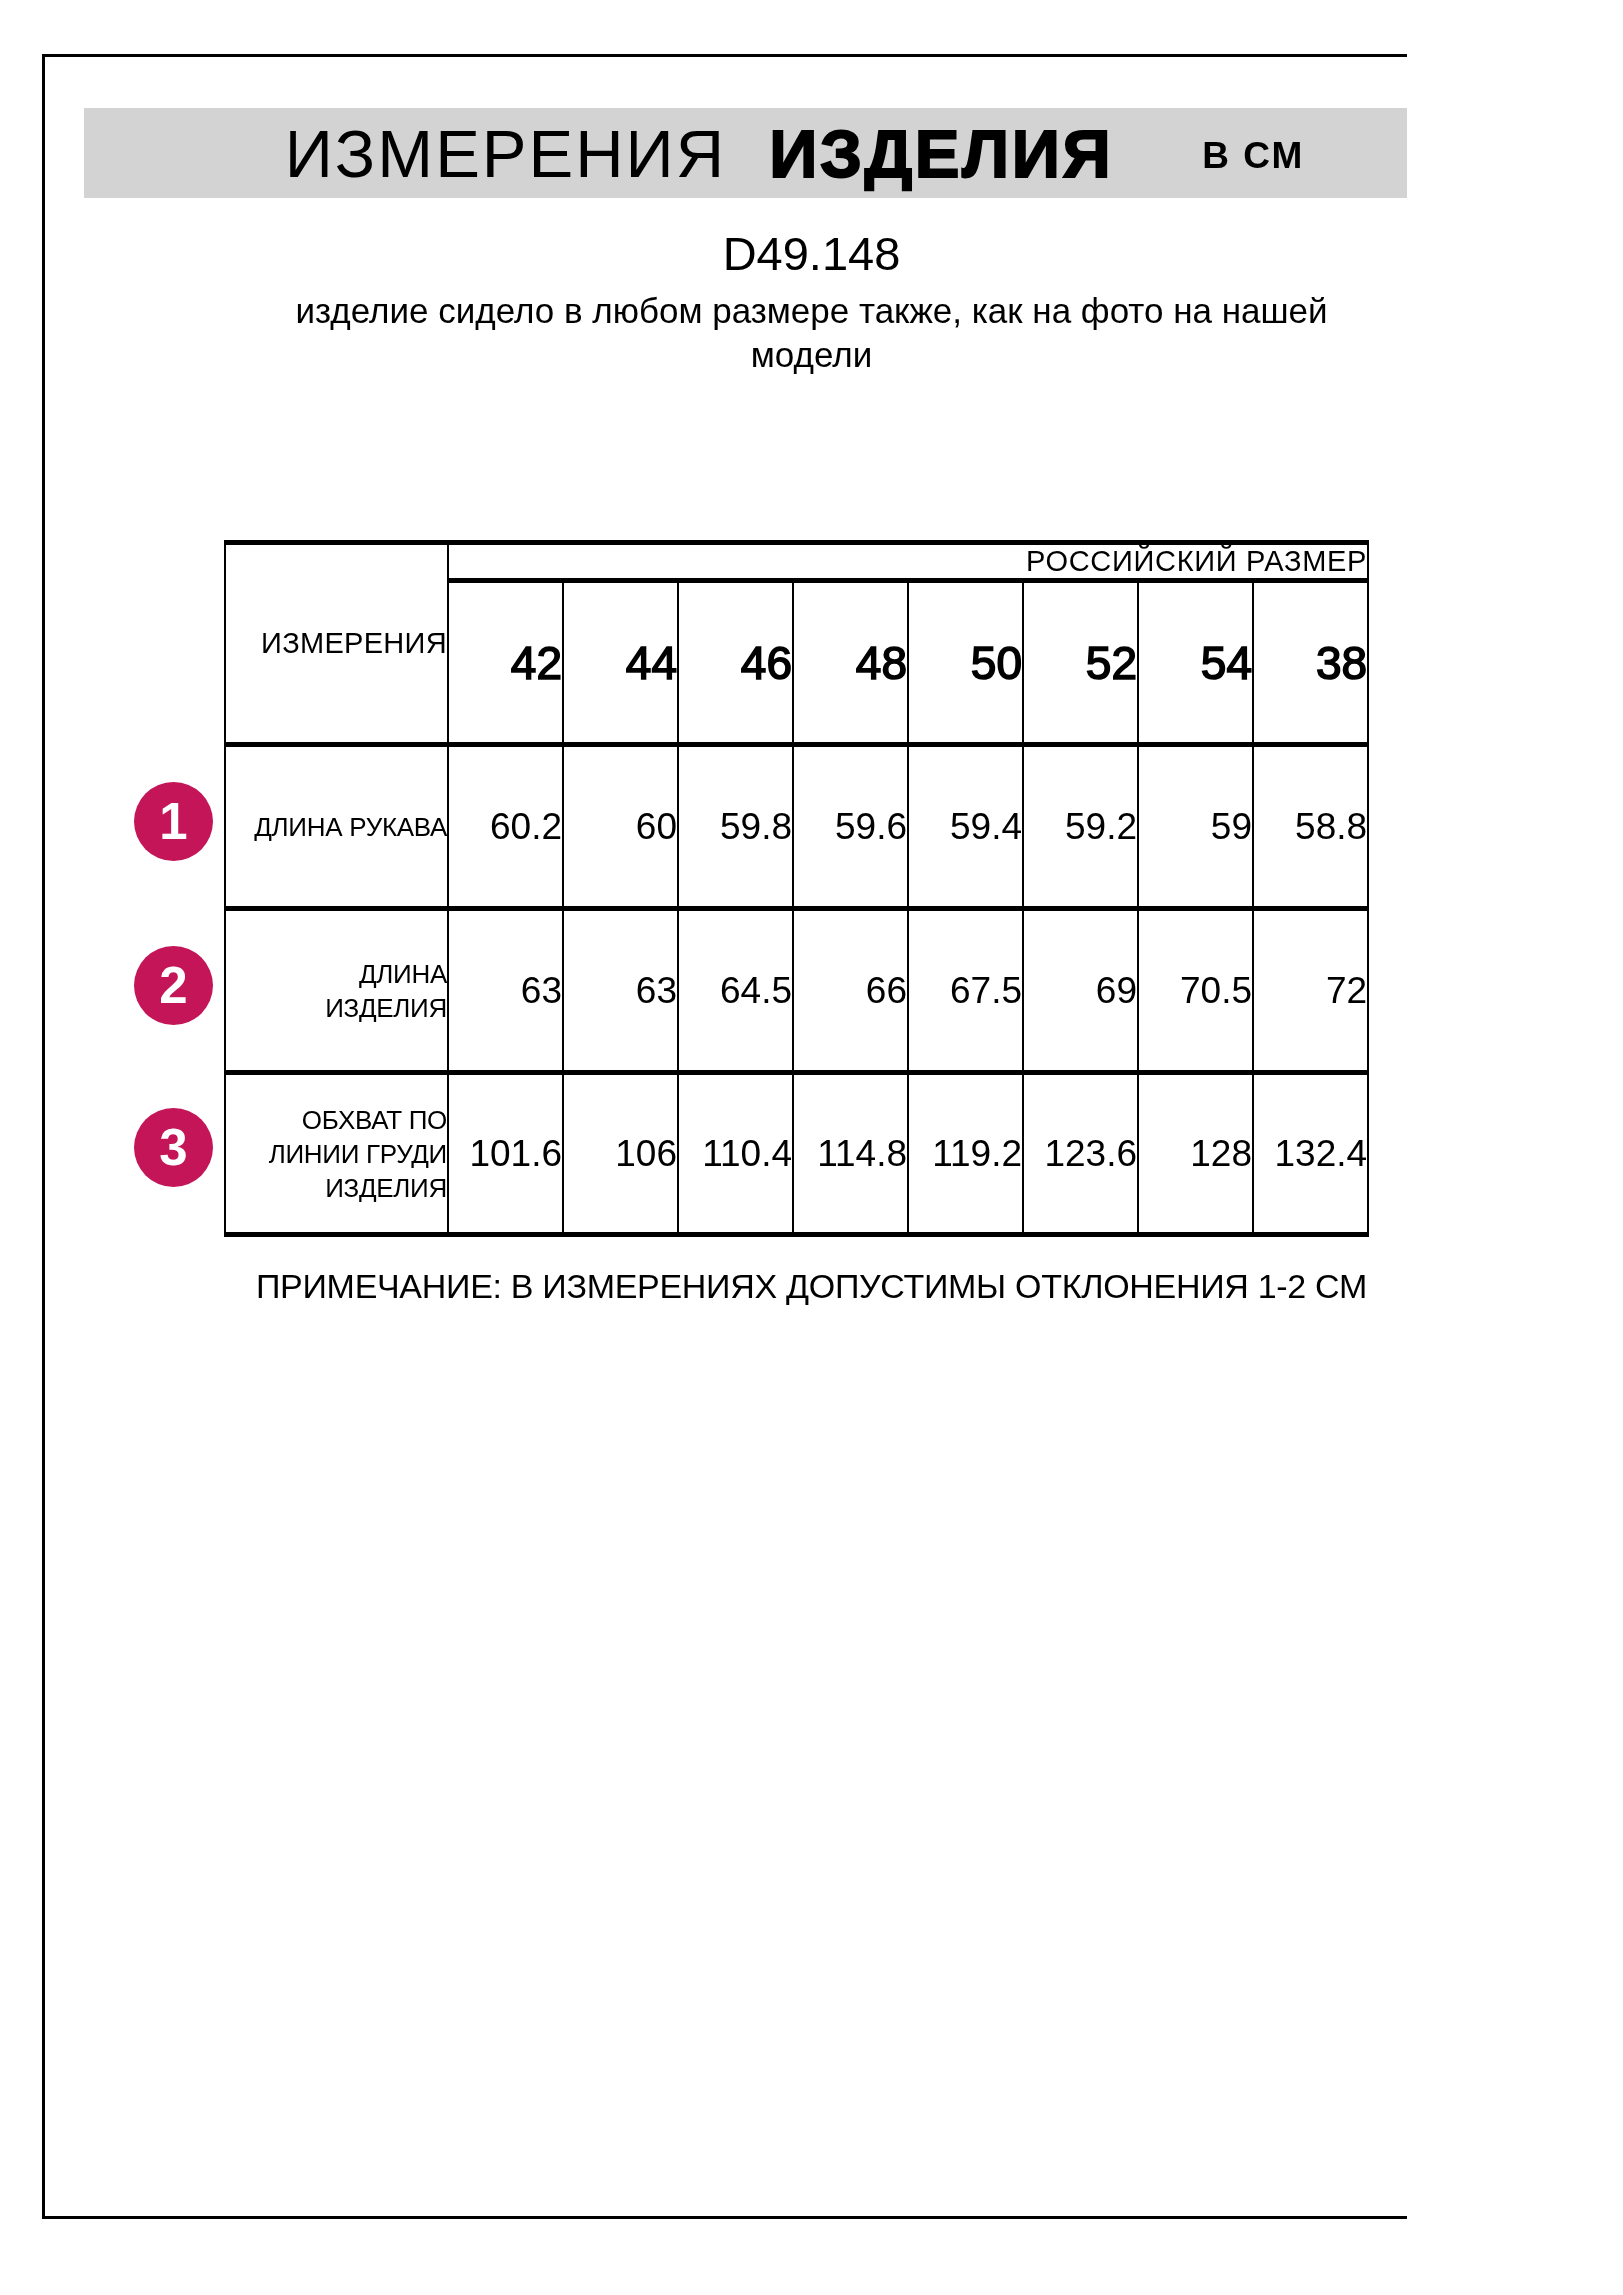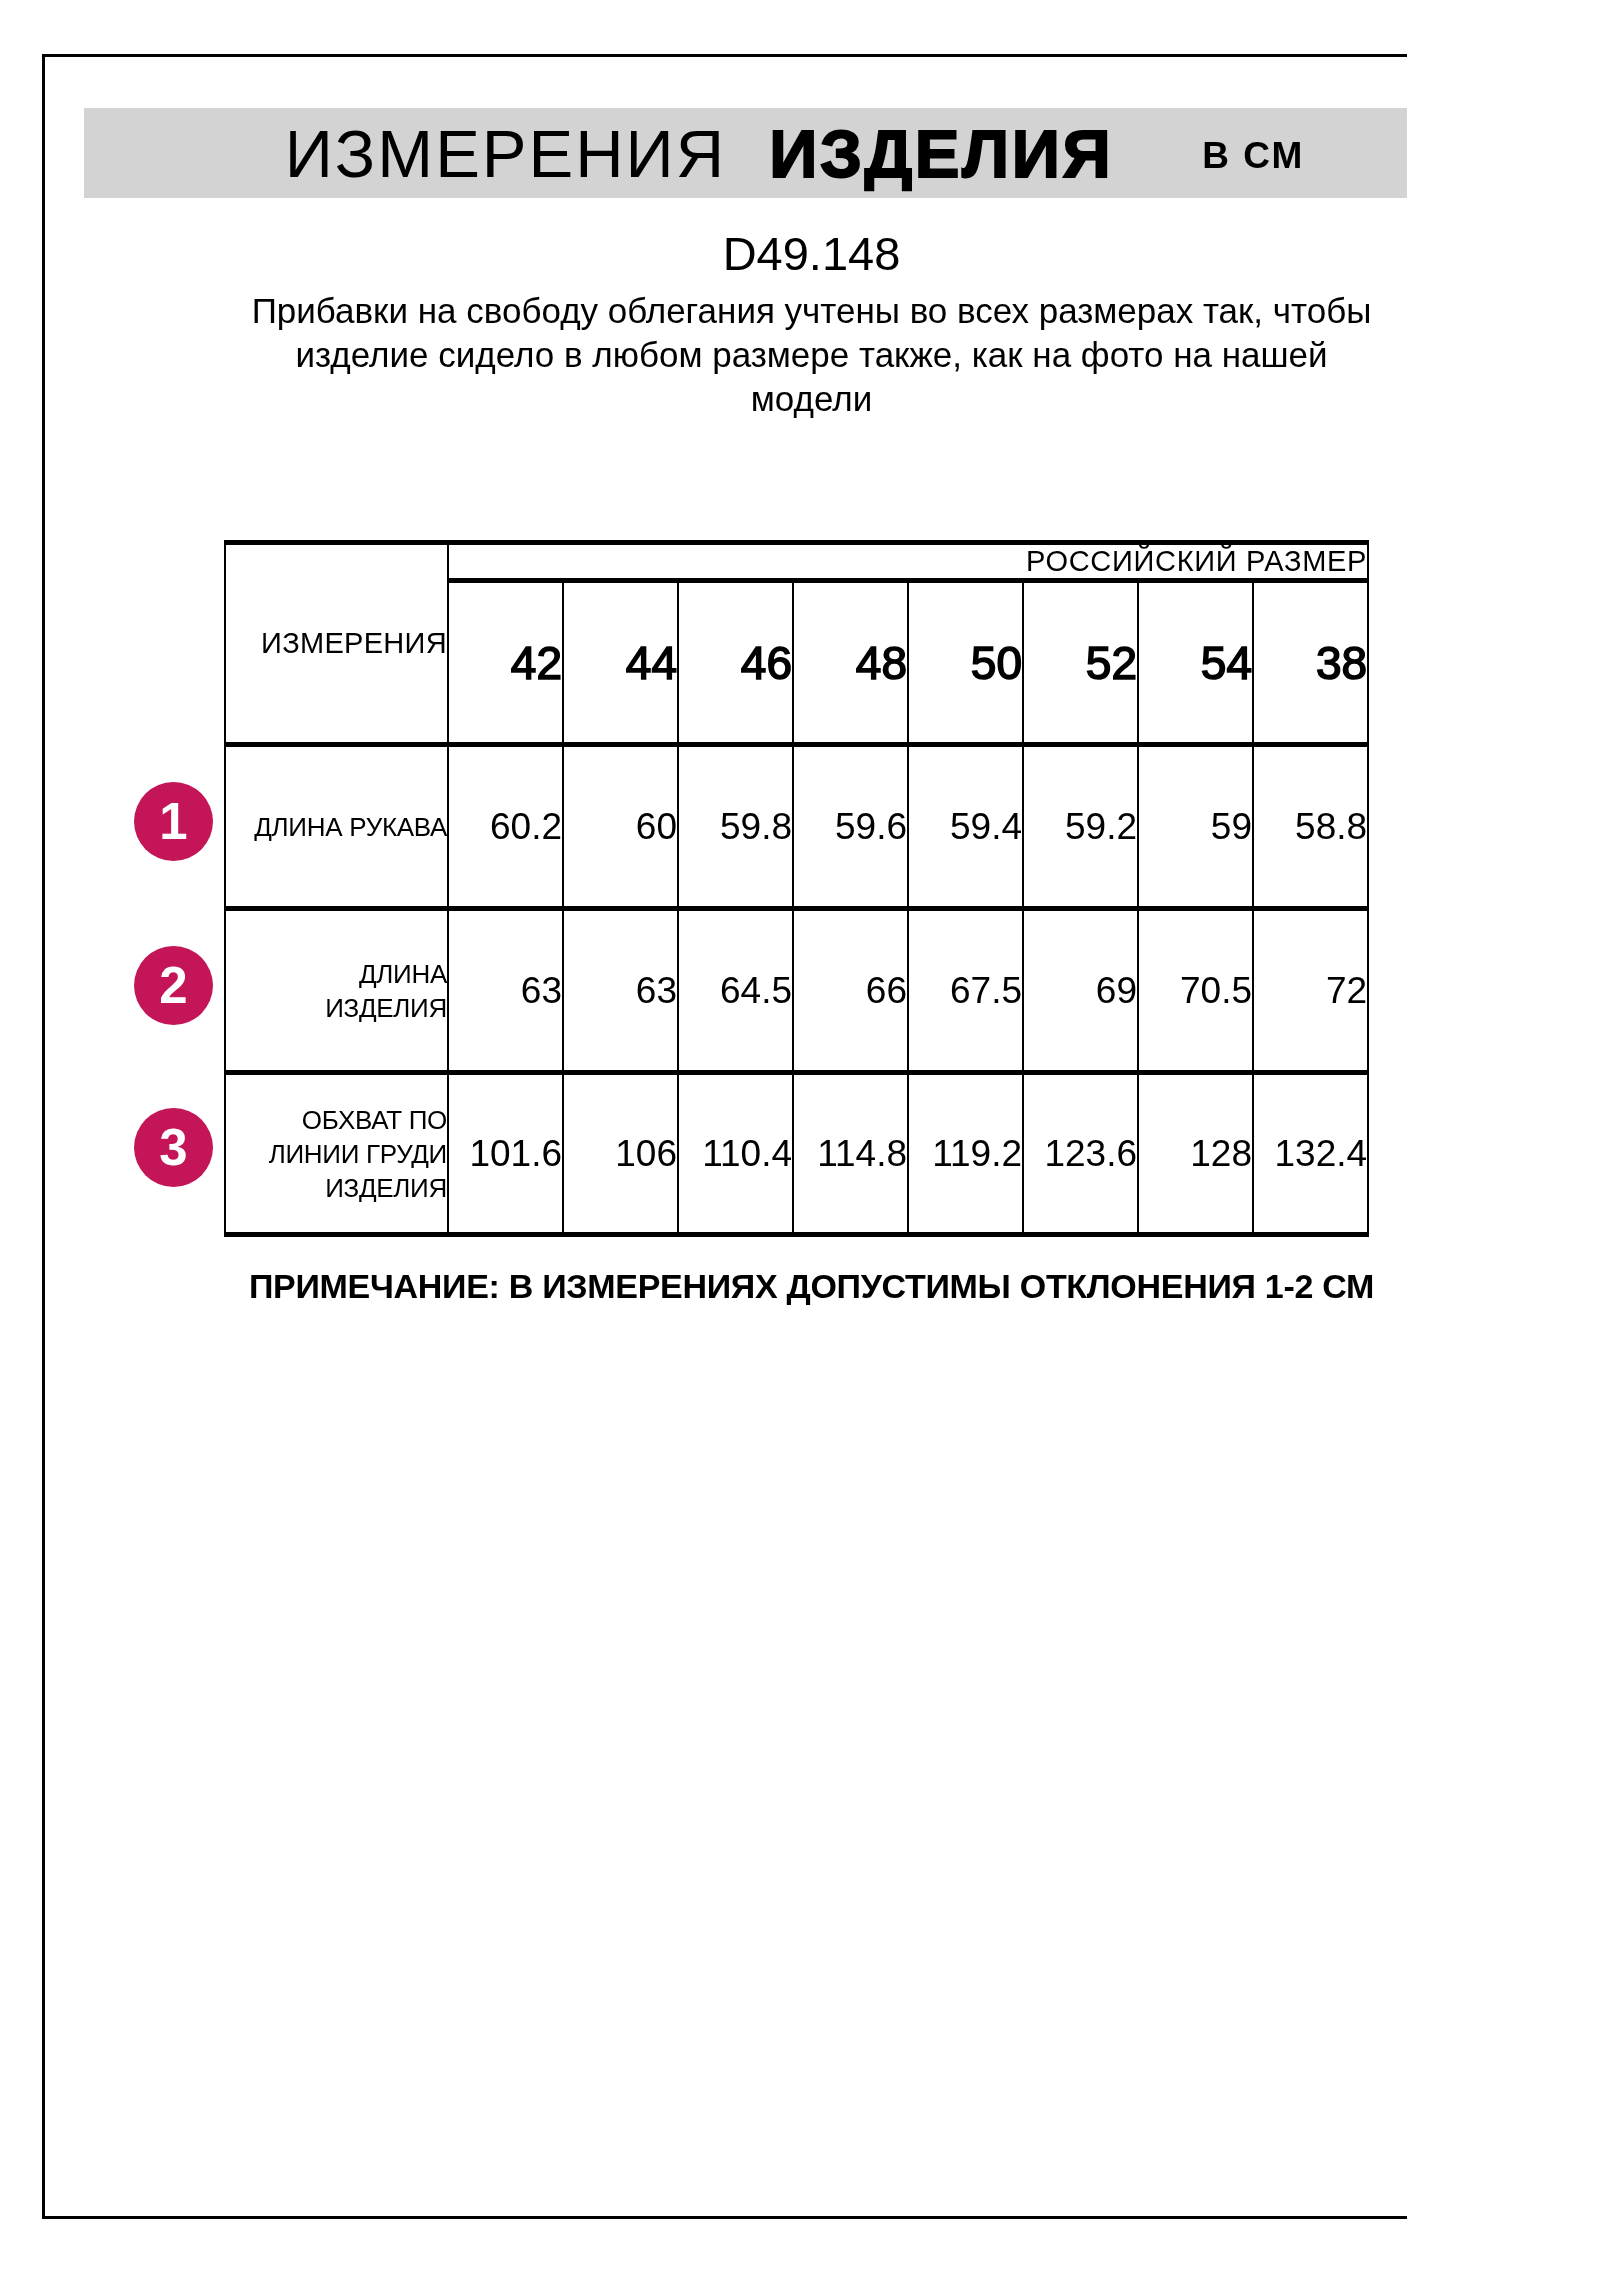--- a/index.html
+++ b/index.html
@@ -139,41 +139,40 @@
   .row-badge.b1 { top: 782px; }
   .row-badge.b2 { top: 946px; }
   .row-badge.b3 { top: 1108px; }
   .note {
     position: absolute;
     left: 0;
     top: 1267px;
     width: 1623px;
     text-align: center;
     font-size: 34px;
-    font-weight: 700;
+    font-weight: 400;
     letter-spacing: -0.3px;
   }
 </style>
 </head>
 <body>
 
 <div class="page">
 
   <div class="frame"></div>
 
   <div class="title-bar">
     <span class="title-main">ИЗМЕРЕНИЯ</span>
     <span class="title-secondary">ИЗДЕЛИЯ</span>
     <span class="title-units">В СМ</span>
   </div>
 
   <div class="model-code">D49.148</div>
 
   <div class="intro">
-    <div>Прибавки на свободу облегания учтены во всех размерах так, чтобы</div>
     <div>изделие сидело в любом размере также, как на фото на нашей</div>
     <div>модели</div>
   </div>
 
   <table class="size-table">
     <colgroup>
       <col style="width:223px">
       <col style="width:115px">
         <col style="width:115px">
         <col style="width:115px">

